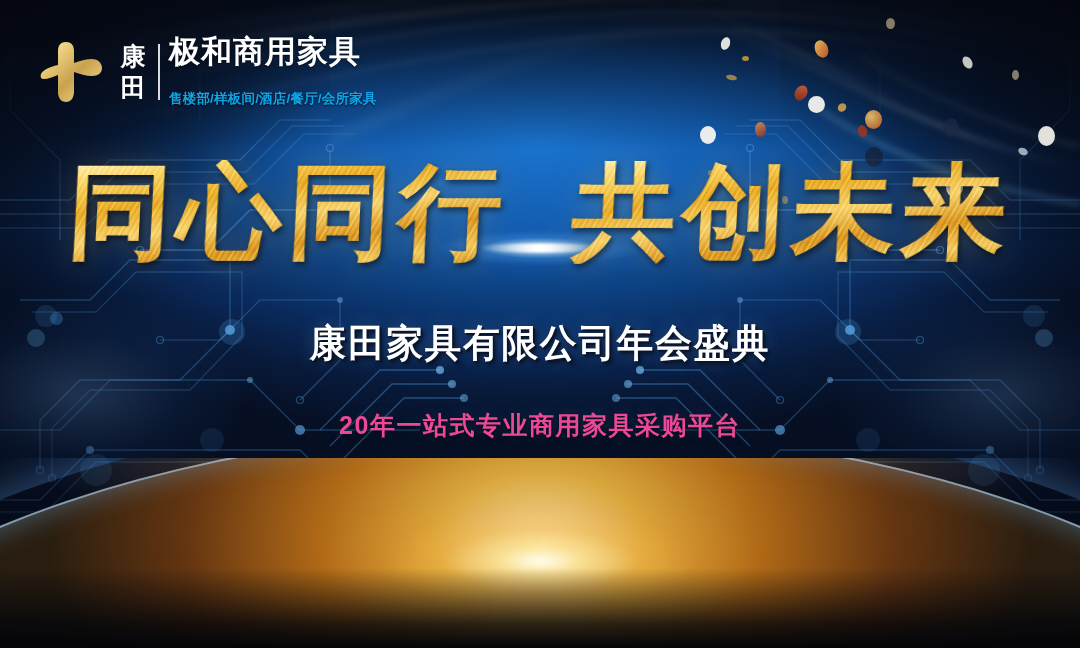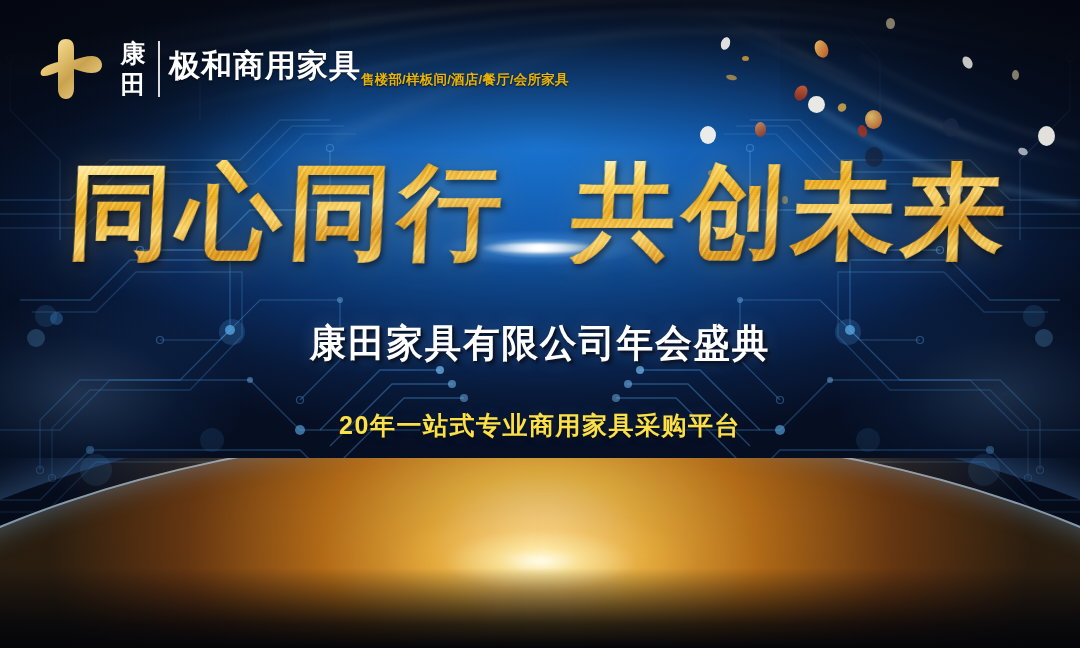--- a/index.html
+++ b/index.html
@@ -115,27 +115,27 @@
   .logo-mark{ width:66px; height:66px; position:relative; flex:0 0 auto; }
   .logo-mark svg{ display:block; }
   .logo-kt{
     margin-left:6px; width:42px; height:62px;
     display:flex; flex-direction:column; align-items:center; justify-content:center;
     color:#fff; font-weight:bold; line-height:1;
   }
   .logo-kt span{ font-size:25px; letter-spacing:0; display:block; }
   .logo-kt span:last-child{ margin-top:6px; }
   .logo-div{ width:2px; height:56px; background:rgba(255,255,255,.85); margin:0 9px 0 4px; }
-  .logo-txt{ display:flex; flex-direction:row; justify-content:space-between; }
+  .logo-txt{ display:flex; flex-direction:column; justify-content:space-between; }
   .logo-main{
     color:#fff; font-size:31px; font-weight:bold; letter-spacing:1px; line-height:1.05;
     text-shadow:0 1px 2px rgba(0,0,0,.6);
   }
   .logo-sub{
-    color:#eab308; font-size:13.5px; font-weight:bold; letter-spacing:.2px; margin-top:21px;
+    color:#0ea5e9; font-size:13.5px; font-weight:bold; letter-spacing:.2px; margin-top:21px;
     text-shadow:0 1px 2px rgba(0,0,0,.7);
   }
 
   
   .headline{
     position:absolute; left:0; right:0; top:160px; z-index:26;
     display:flex; justify-content:center; align-items:baseline; gap:64px;
   }
   .hl-word{
     font-family:"DejaVu Serif", serif;
@@ -161,21 +161,21 @@
       2px 2px 0 rgba(10,20,45,.95),
       3px 3px 5px rgba(0,0,0,.7),
       0 0 18px rgba(150,200,255,.25);
   }
 
   
   .taglines{
     position:absolute; left:0; right:0; top:406px; z-index:26; text-align:center;
   }
   .tag{
-    color:#fde047; font-size:25px; font-weight:bold; letter-spacing:1.5px;
+    color:#ec4899; font-size:25px; font-weight:bold; letter-spacing:1.5px;
     line-height:1.55;
     text-shadow:0 2px 5px rgba(0,0,0,.75), 0 0 14px rgba(120,180,255,.18);
   }
 </style>
 </head>
 <body>
 
 <div class="stage">
 
   <div class="bg-base"></div>

